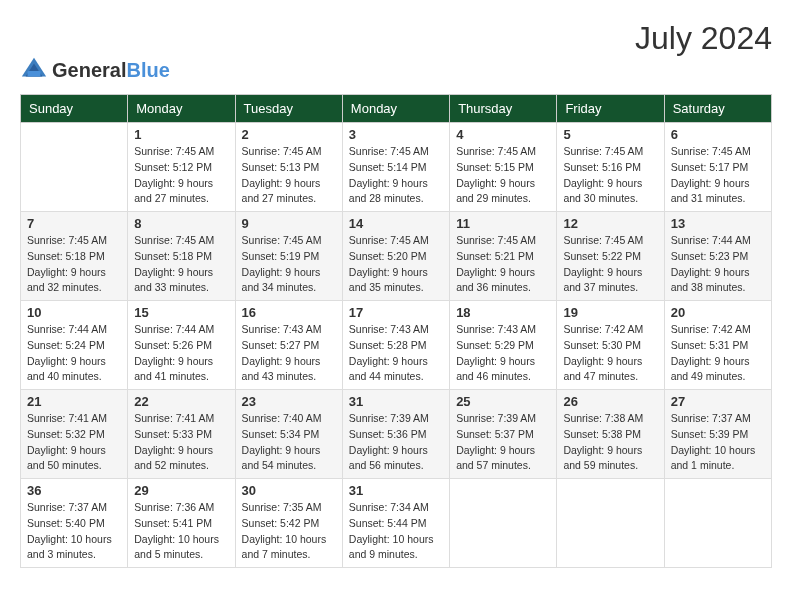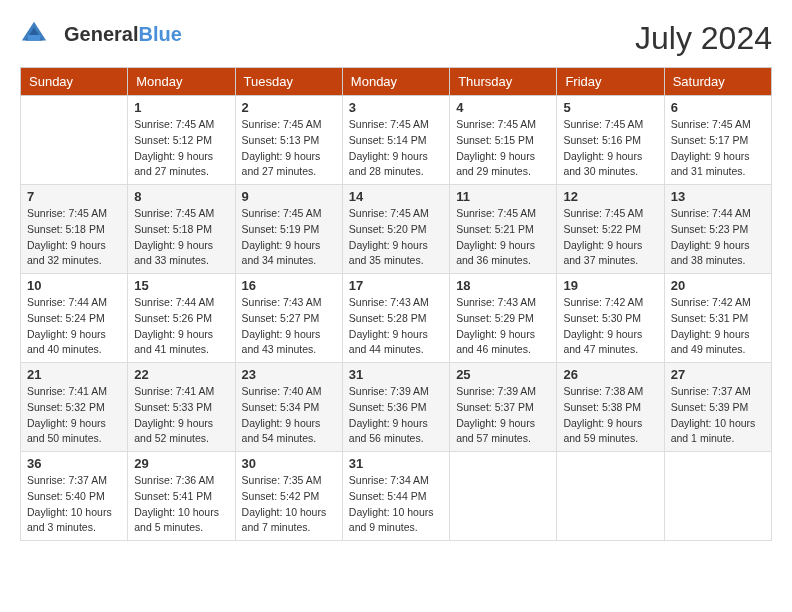--- a/index.html
+++ b/index.html
@@ -12,21 +12,22 @@
     }
     .header {
       display: flex;
       justify-content: space-between;
       align-items: flex-start;
       margin-bottom: 10px;
     }
     .logo {
       display: flex;
       align-items: center;
-      gap: 16px;
+      gap: 4px;
+      margin-top: 36px;
     }
     .logo-text-general {
       font-size: 20px;
       font-weight: bold;
       color: #333;
     }
     .logo-text-blue {
       font-size: 20px;
       font-weight: bold;
       color: #4a90d9;
@@ -46,21 +47,21 @@
     .location-subtitle {
       font-size: 16px;
       color: #555;
     }
     .calendar {
       width: 100%;
       border-collapse: collapse;
       font-size: 11px;
     }
     .calendar th {
-      background-color: #c2410c;
+      background-color: #14532d;
       color: white;
       text-align: left;
       padding: 6px 8px;
       font-size: 13px;
       font-weight: normal;
       border: 1px solid #ccc;
     }
     .calendar td {
       border: 1px solid #ddd;
       vertical-align: top;

